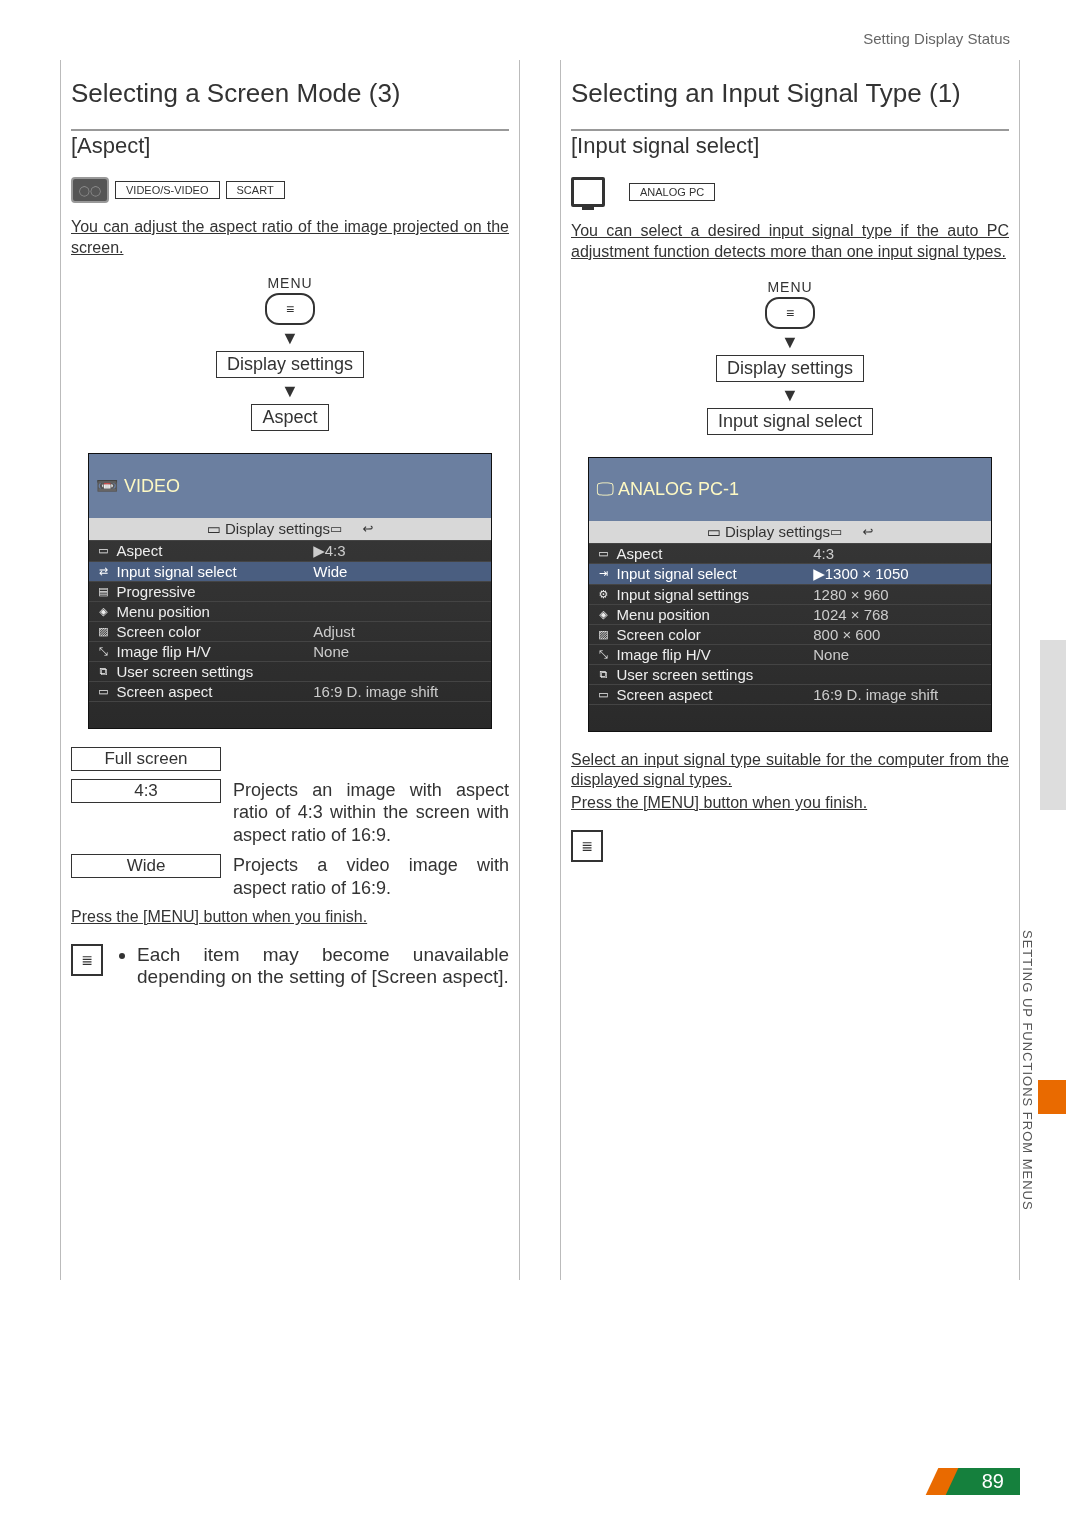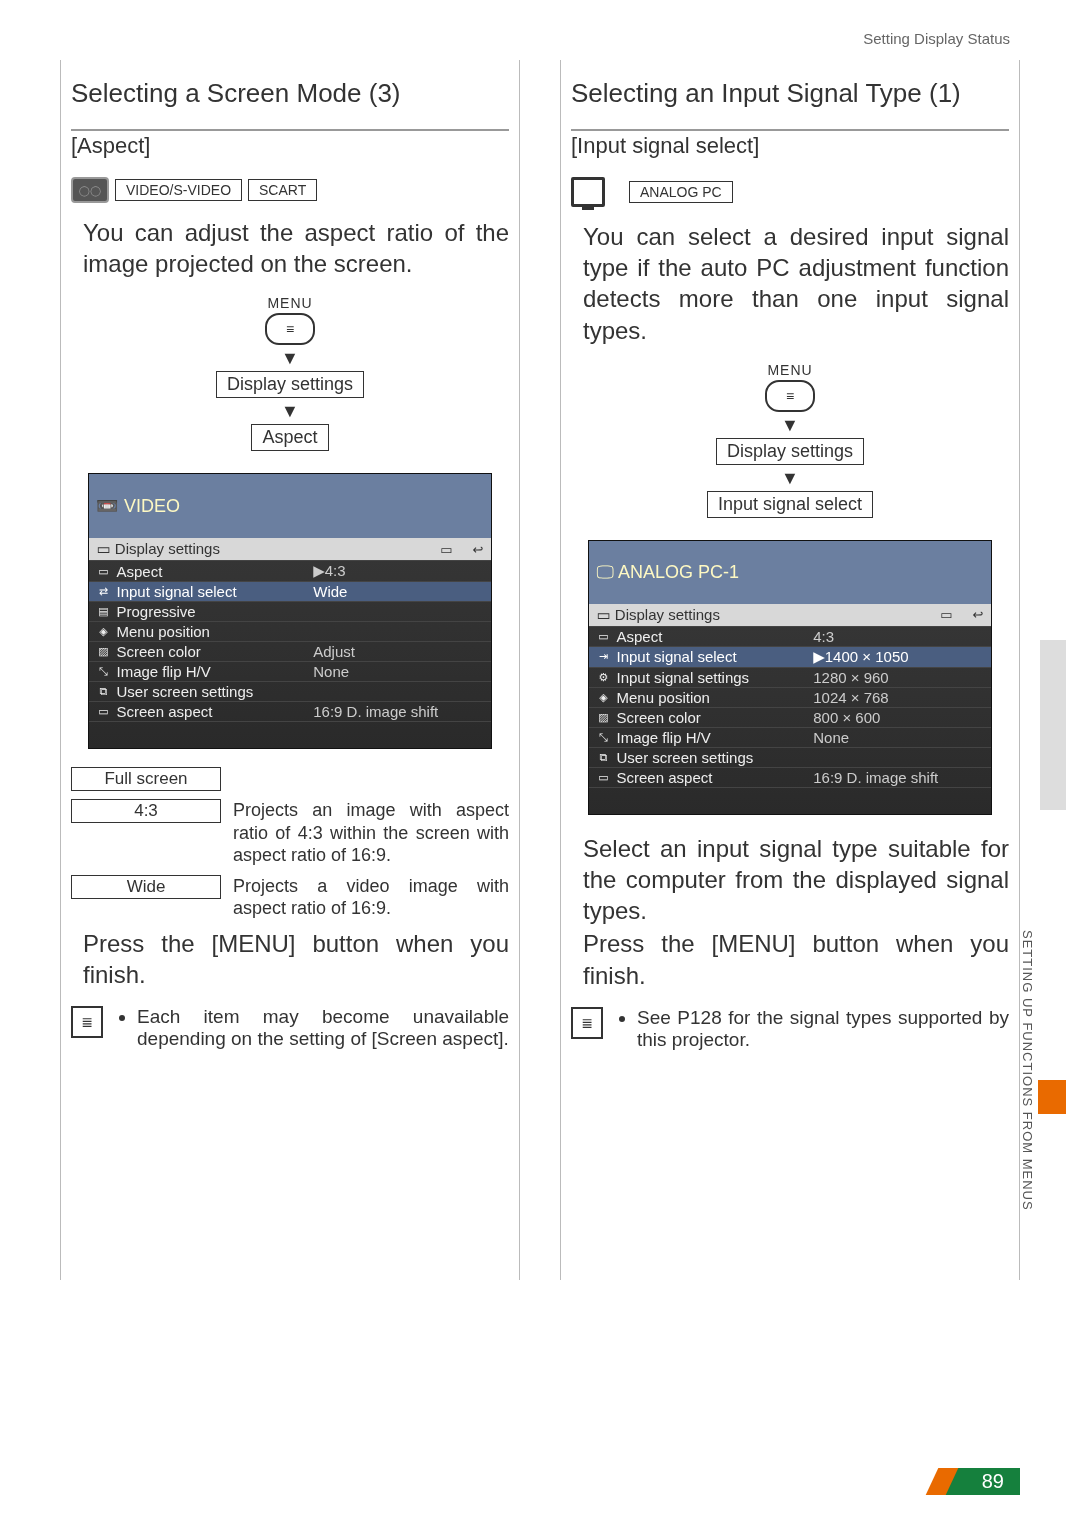--- a/index.html
+++ b/index.html
@@ -80,27 +80,28 @@
     position: absolute;
     bottom: -6px;
     left: 8px;
     width: 12px;
     height: 4px;
     background: #333;
   }
   .badge-box {
     border: 1px solid #333;
     padding: 2px 10px;
-    font-size: 14px;
+    font-size: 11px;
   }
   .body-text {
-    font-size: 24px;
+    font-size: 16px;
     line-height: 1.3;
     text-align: justify;
-    margin: 10px 0 16px 12px;
+    margin: 10px 0 16px 0;
+    text-decoration: underline;
   }
   .flow {
     text-align: center;
     margin: 8px 0 18px 0;
   }
   .flow .menu-label {
     font-size: 14px;
     letter-spacing: 1px;
   }
   .flow .menu-btn {
@@ -139,21 +140,21 @@
     background: #6b7fa0;
     color: #fef9c3;
     padding: 21px 8px;
     font-size: 18px;
   }
   .osd-title-row {
     background: #d8d8d8;
     color: #333;
     padding: 2px 8px;
     display: flex;
-    justify-content: space-between;
+    justify-content: center;
     align-items: center;
   }
   .osd-title-row .right-icons {
     display: flex;
     gap: 20px;
     font-size: 13px;
   }
   .osd-row {
     display: flex;
     padding: 1px 8px;
@@ -430,21 +431,21 @@
               <span class="osd-icon">▭</span>
               <span>Aspect</span>
             </span>
             <span class="value">4:3</span>
           </div>
           <div class="osd-row highlight">
             <span class="label">
               <span class="osd-icon">⇥</span>
               <span>Input signal select</span>
             </span>
-            <span class="value">▶1400 × 1050</span>
+            <span class="value">▶1300 × 1050</span>
           </div>
           <div class="osd-row">
             <span class="label">
               <span class="osd-icon">⚙</span>
               <span>Input signal settings</span>
             </span>
             <span class="value">1280 × 960</span>
           </div>
           <div class="osd-row">
             <span class="label">
@@ -483,23 +484,20 @@
           </div>
         </div>
       <div class="osd-footer"></div>
     </div>
 
     <p class="body-text" style="margin-bottom:2px">Select an input signal type suitable for the computer from the displayed signal types.</p>
     <p class="body-text" style="margin-top:2px">Press the [MENU] button when you finish.</p>
 
     <div class="note-row">
       <div class="note-icon">≣</div>
-      <ul>
-          <li>See P128 for the signal types supported by this projector.</li>
-        </ul>
     </div>
   </div>
 </div>
 
 <div class="side-tab"></div>
 <div class="side-text">SETTING UP FUNCTIONS FROM MENUS</div>
 <div class="side-tab2"></div>
 <div class="page-num-bar">89</div>
 
 </body></html>

